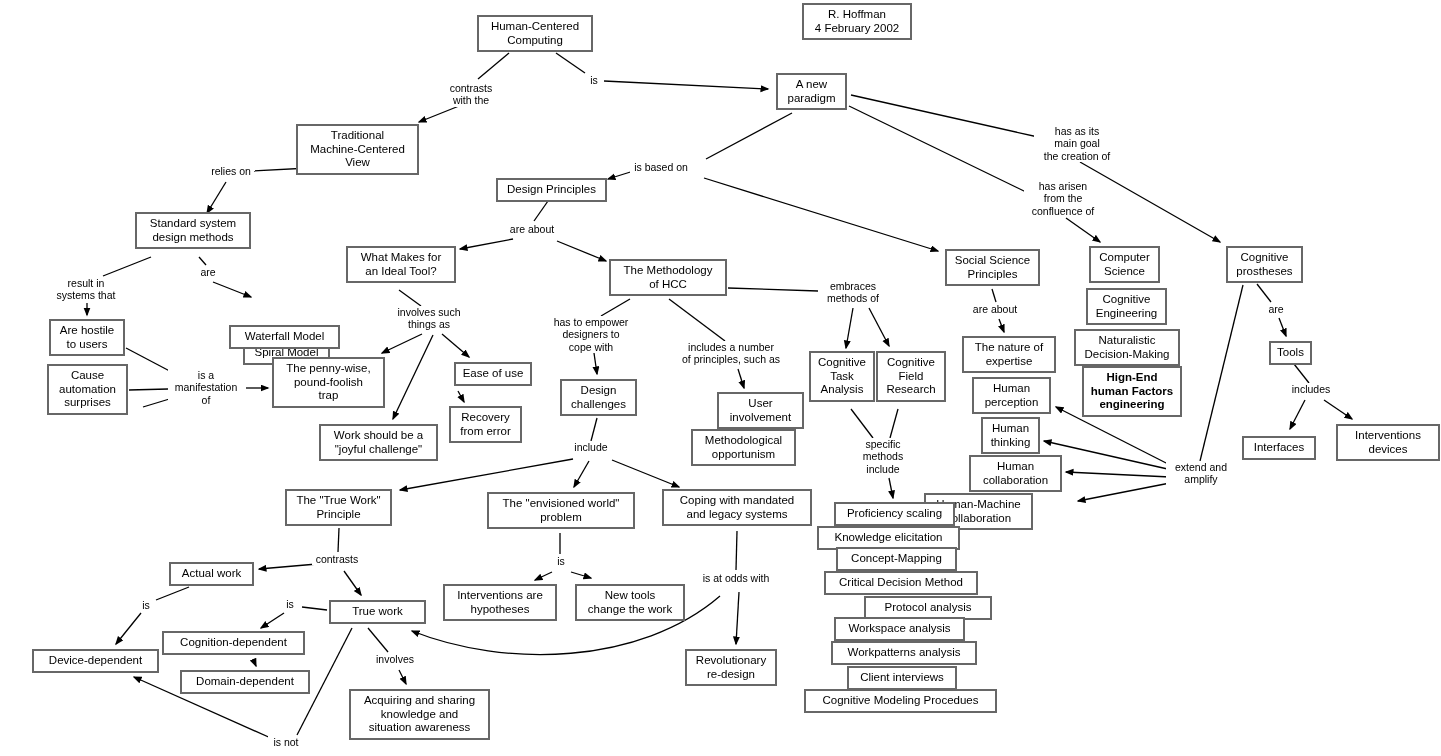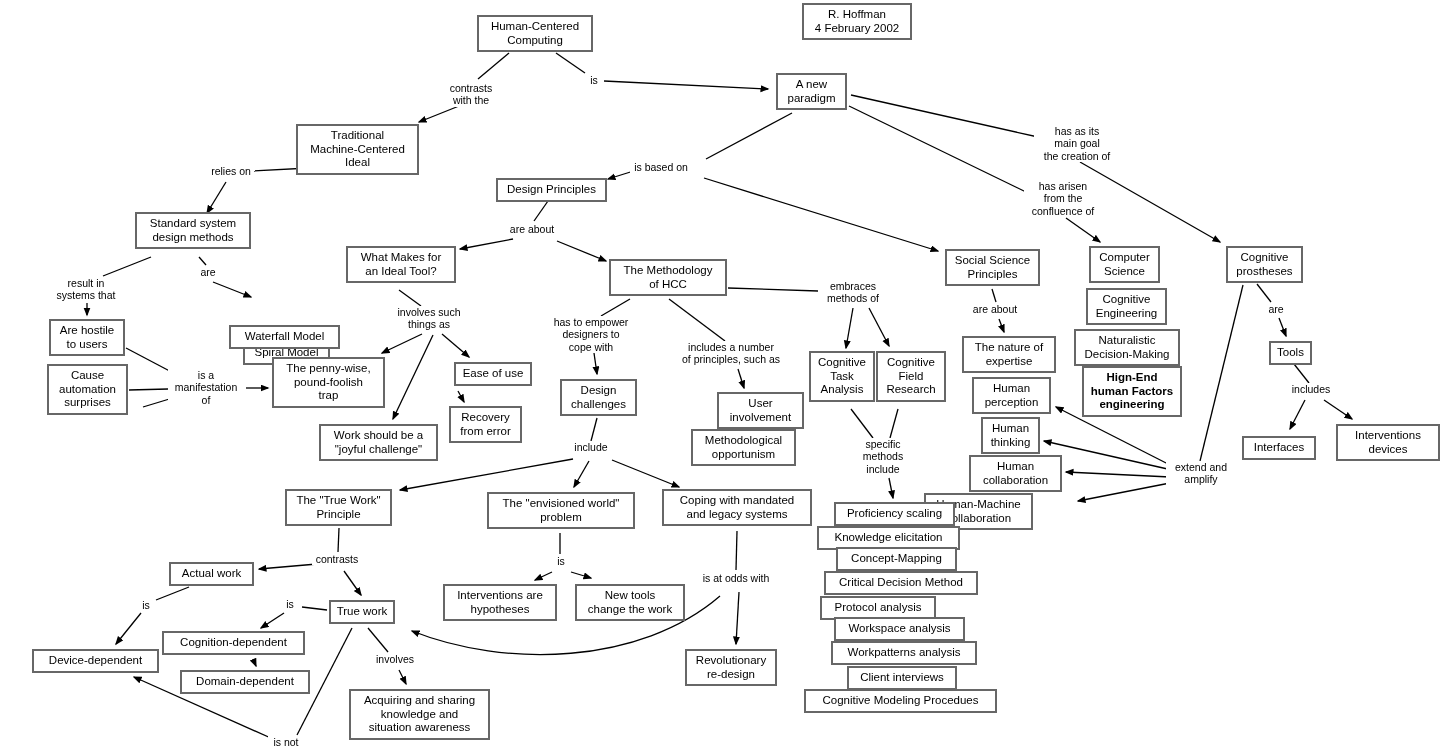--- a/index.html
+++ b/index.html
@@ -103,21 +103,21 @@
   </svg>
 
   <div class="node" style="left:477px;top:15px;width:116px;">Human-Centered
 Computing</div>
   <div class="node" style="left:802px;top:3px;width:110px;">R. Hoffman
 4 February 2002</div>
   <div class="node" style="left:776px;top:73px;width:71px;">A new
 paradigm</div>
   <div class="node" style="left:296px;top:124px;width:123px;">Traditional
 Machine-Centered
-Ideal</div>
+View</div>
   <div class="node" style="left:496px;top:178px;width:111px;">Design Principles</div>
   <div class="node" style="left:135px;top:212px;width:116px;">Standard system
 design methods</div>
   <div class="node" style="left:346px;top:246px;width:110px;">What Makes for
 an Ideal Tool?</div>
   <div class="node" style="left:609px;top:259px;width:118px;">The Methodology
 of HCC</div>
   <div class="node" style="left:945px;top:249px;width:95px;">Social Science
 Principles</div>
   <div class="node" style="left:1089px;top:246px;width:71px;">Computer
@@ -172,38 +172,38 @@
   <div class="node" style="left:1242px;top:436px;width:74px;">Interfaces</div>
   <div class="node" style="left:1336px;top:424px;width:104px;">Interventions
 devices</div>
   <div class="node" style="left:285px;top:489px;width:107px;">The "True Work"
 Principle</div>
   <div class="node" style="left:487px;top:492px;width:148px;">The "envisioned world"
 problem</div>
   <div class="node" style="left:662px;top:489px;width:150px;">Coping with mandated
 and legacy systems</div>
   <div class="node" style="left:169px;top:562px;width:85px;">Actual work</div>
-  <div class="node" style="left:329px;top:600px;width:66px;">True work</div>
+  <div class="node" style="left:329px;top:600px;width:97px;">True work</div>
   <div class="node" style="left:443px;top:584px;width:114px;">Interventions are
 hypotheses</div>
   <div class="node" style="left:575px;top:584px;width:110px;">New tools
 change the work</div>
   <div class="node" style="left:685px;top:649px;width:92px;">Revolutionary
 re-design</div>
   <div class="node" style="left:32px;top:649px;width:127px;">Device-dependent</div>
   <div class="node" style="left:162px;top:631px;width:143px;">Cognition-dependent</div>
   <div class="node" style="left:180px;top:670px;width:130px;">Domain-dependent</div>
   <div class="node" style="left:349px;top:689px;width:141px;">Acquiring and sharing
 knowledge and
 situation awareness</div>
   <div class="node" style="left:834px;top:502px;width:121px;">Proficiency scaling</div>
   <div class="node" style="left:817px;top:526px;width:143px;">Knowledge elicitation</div>
   <div class="node" style="left:836px;top:547px;width:121px;">Concept-Mapping</div>
   <div class="node" style="left:824px;top:571px;width:154px;">Critical Decision Method</div>
-  <div class="node" style="left:820px;top:596px;width:116px;text-align:center;">Protocol analysis</div>
+  <div class="node" style="left:864px;top:596px;width:128px;text-align:center;">Protocol analysis</div>
   <div class="node" style="left:834px;top:617px;width:131px;">Workspace analysis</div>
   <div class="node" style="left:831px;top:641px;width:146px;">Workpatterns analysis</div>
   <div class="node" style="left:847px;top:666px;width:110px;">Client interviews</div>
   <div class="node" style="left:804px;top:689px;width:193px;">Cognitive Modeling Procedues</div>
 
   <div class="label" style="left:440px;top:82px;width:62px;">contrasts
 with the</div>
   <div class="label" style="left:585px;top:74px;width:18px;">is</div>
   <div class="label" style="left:630px;top:161px;width:62px;">is based on</div>
   <div class="label" style="left:208px;top:165px;width:46px;">relies on</div>

